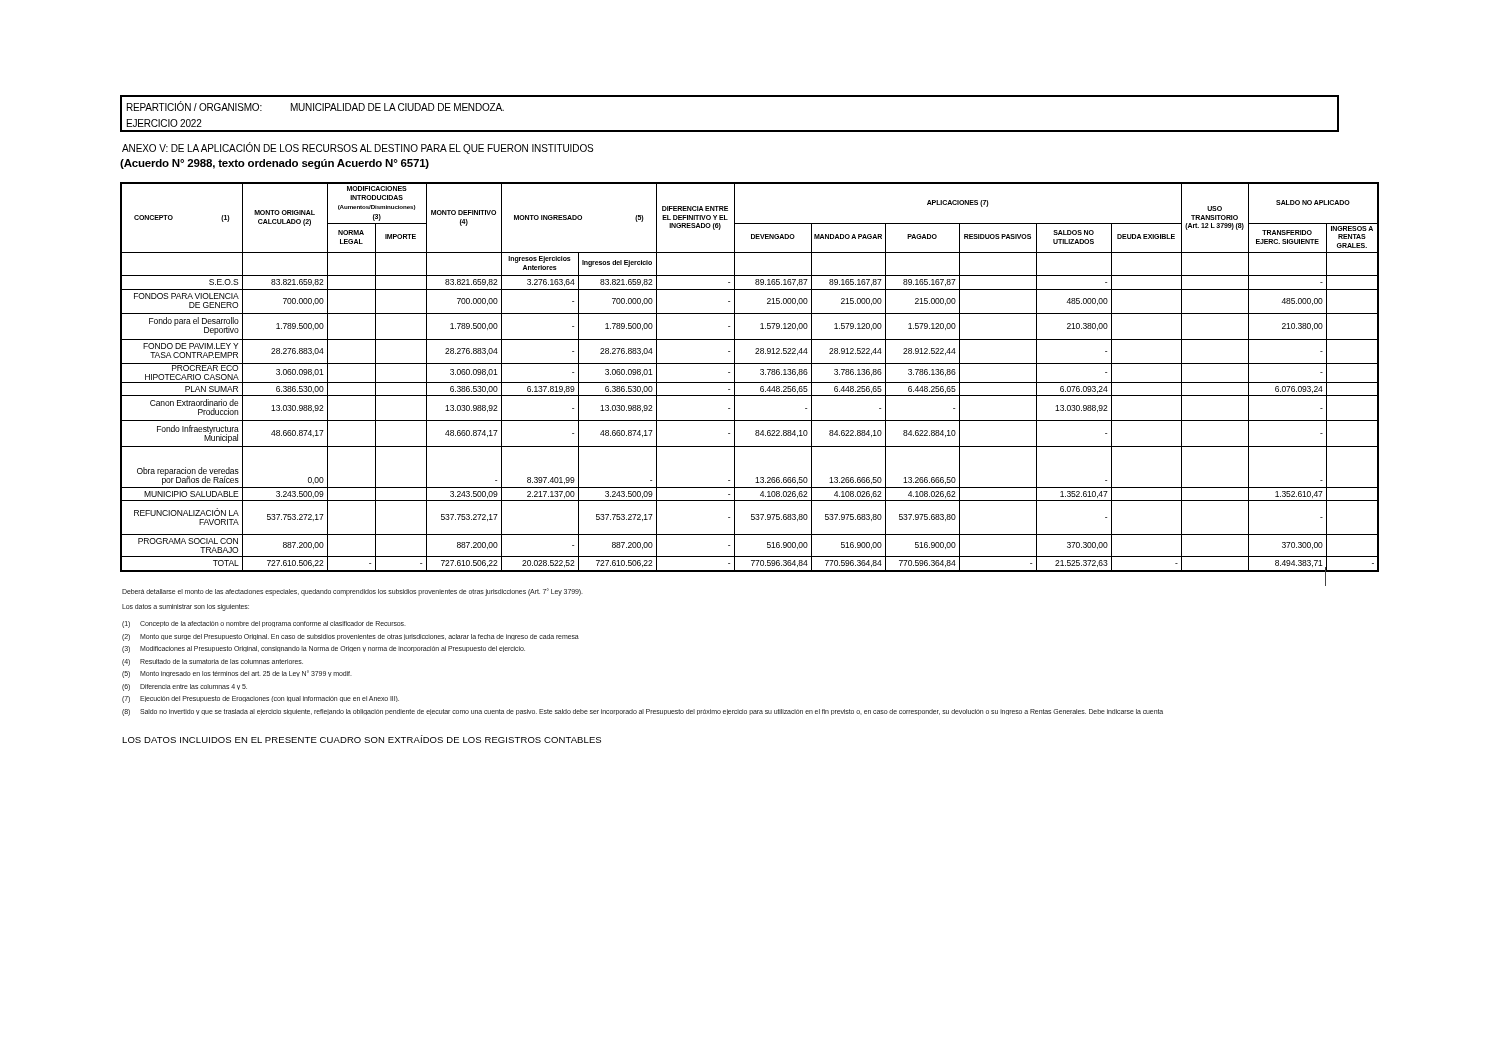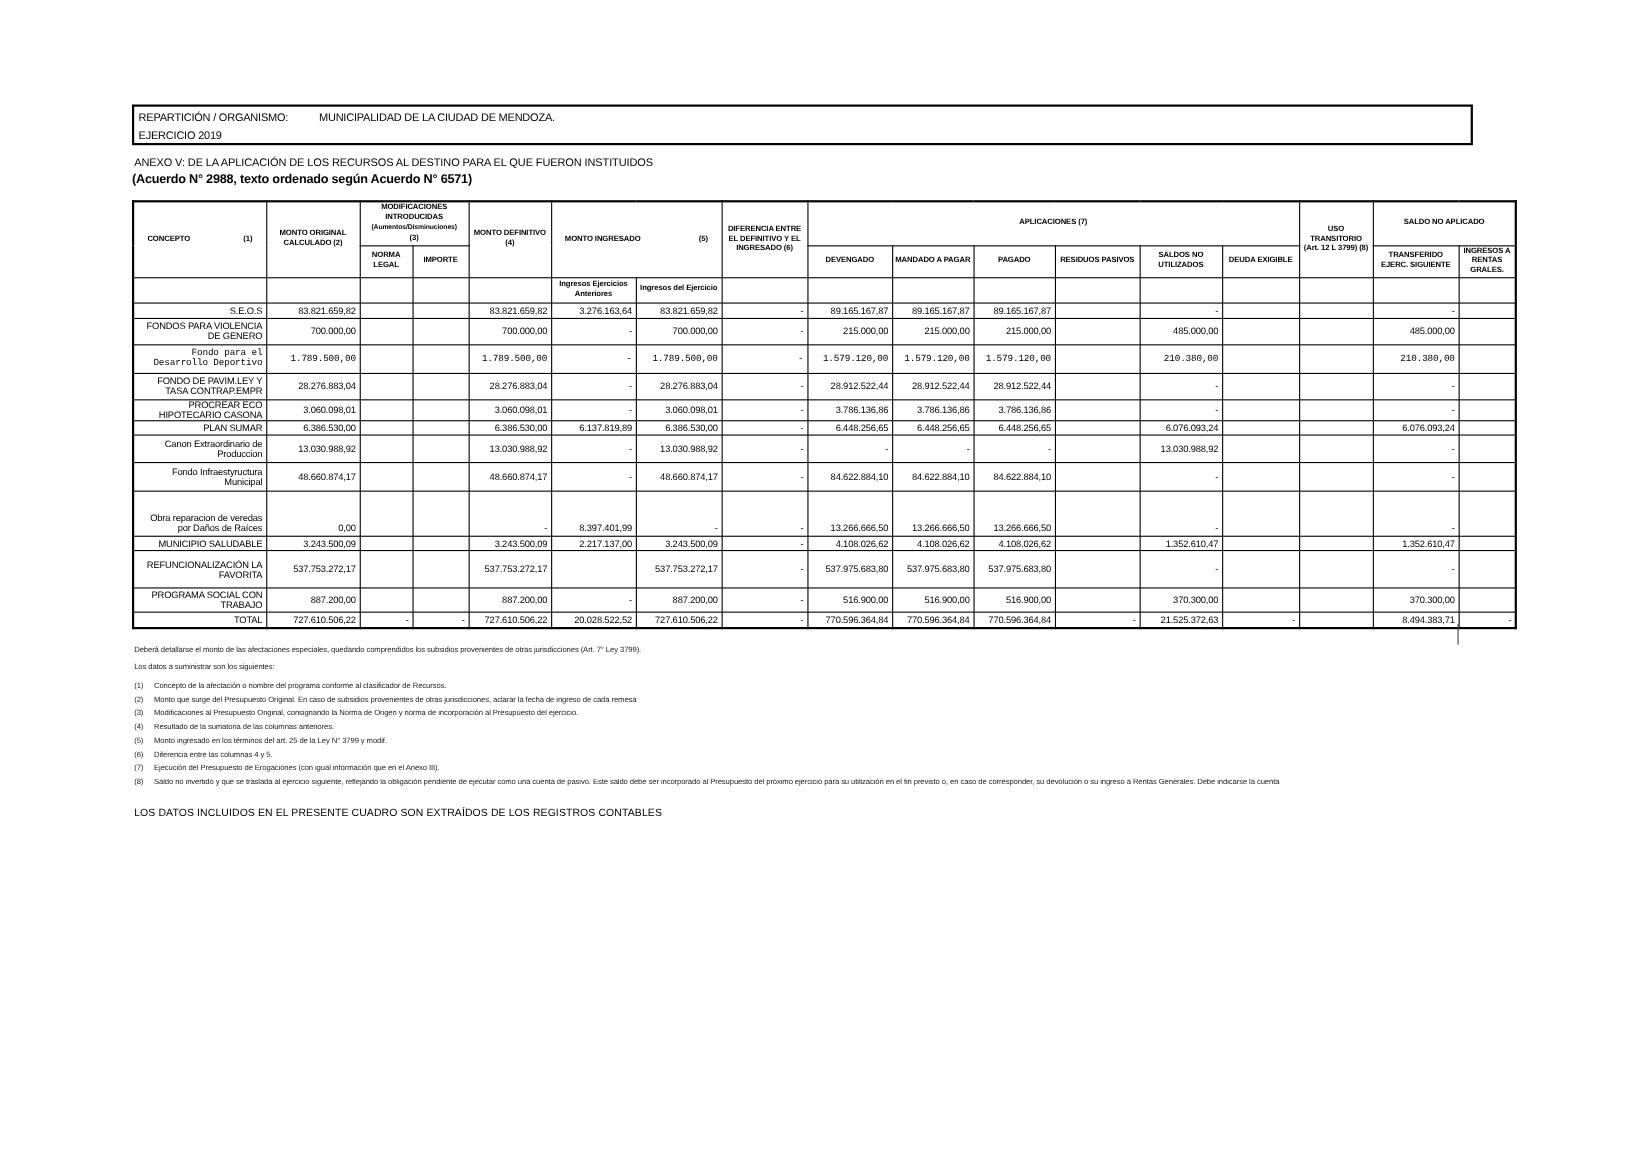--- a/index.html
+++ b/index.html
@@ -88,21 +88,21 @@
 <body>
 
 <div class="page">
 
   <div class="header-box">
     <div class="row1">
       <span class="lbl">REPARTICIÓN / ORGANISMO:</span>
       <span>MUNICIPALIDAD DE LA CIUDAD DE MENDOZA.</span>
     </div>
     <div class="row2">
-      <span>EJERCICIO 2019</span>
+      <span>EJERCICIO 2022</span>
     </div>
   </div>
 
   <div class="anexo-title">ANEXO V:  DE LA APLICACIÓN DE LOS RECURSOS AL DESTINO PARA EL QUE FUERON INSTITUIDOS</div>
   <div class="anexo-subtitle">(Acuerdo N° 2988, texto ordenado según Acuerdo N° 6571)</div>
 
   <table class="main">
     <colgroup>
       <col style="width:121px">
         <col style="width:85px">
@@ -212,21 +212,21 @@
           <td class="c-num">215.000,00</td>
           <td class="c-num">215.000,00</td>
           <td class="c-num">215.000,00</td>
           <td class="c-num"></td>
           <td class="c-num">485.000,00</td>
           <td class="c-num"></td>
           <td class="c-num"></td>
           <td class="c-num">485.000,00</td>
           <td class="c-num"></td>
         </tr>
-        <tr style="height: 26px; font-family: Liberation Mono, monospace;">
+        <tr style="height: 26px;">
           <td class="c-concepto">Fondo para el Desarrollo Deportivo</td>
           <td class="c-num">1.789.500,00</td>
           <td class="c-num"></td>
           <td class="c-num"></td>
           <td class="c-num">1.789.500,00</td>
           <td class="c-num">-</td>
           <td class="c-num">1.789.500,00</td>
           <td class="c-num">-</td>
           <td class="c-num">1.579.120,00</td>
           <td class="c-num">1.579.120,00</td>

